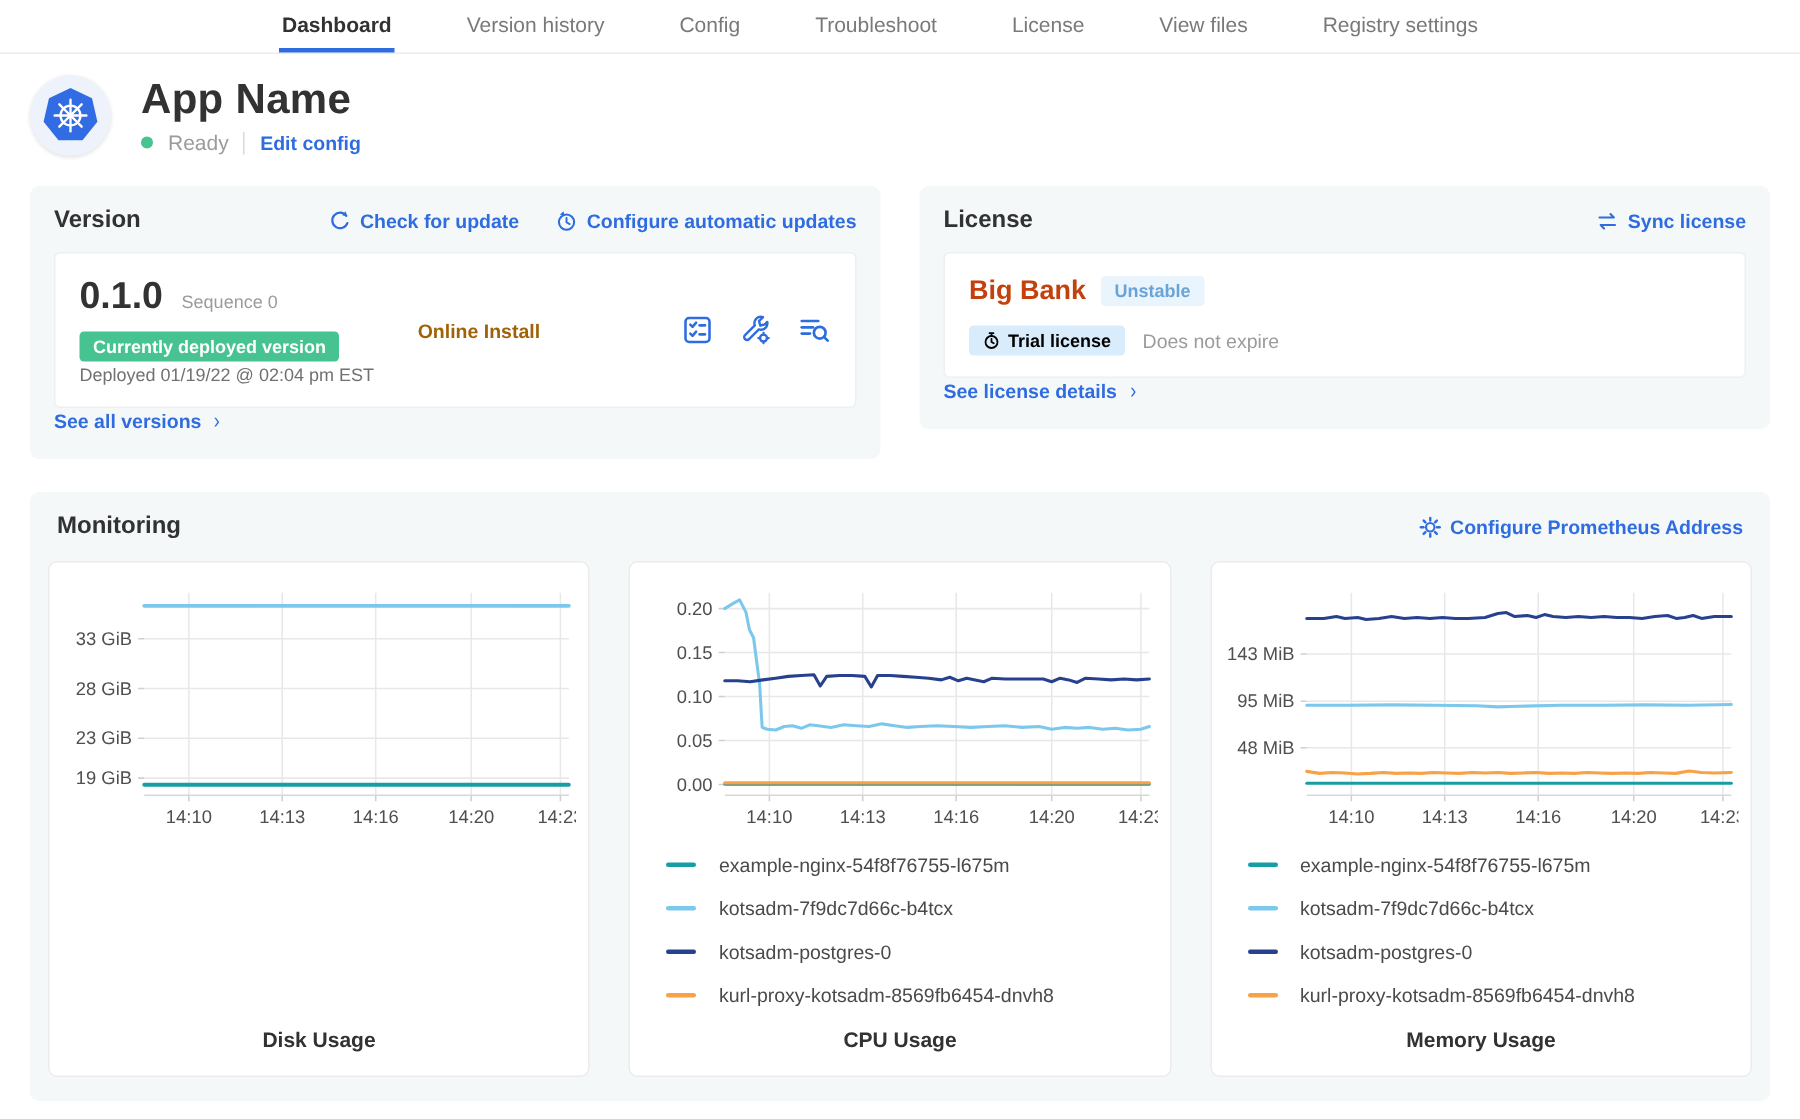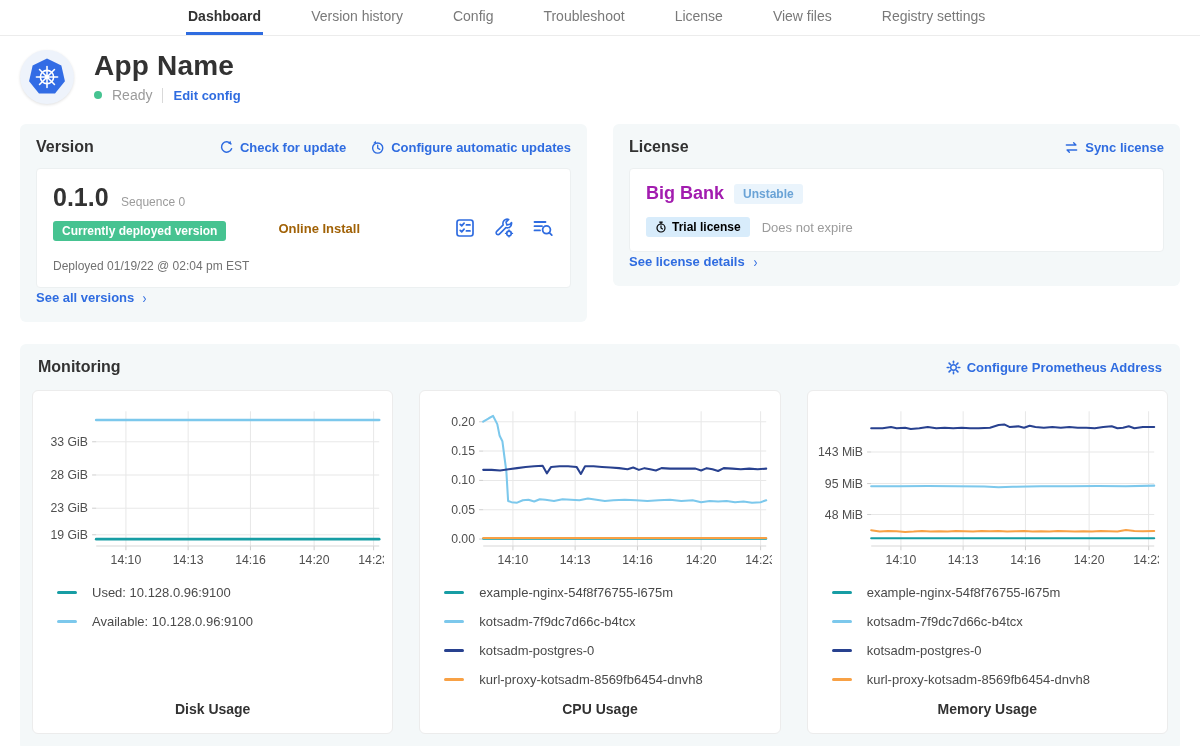--- a/index.html
+++ b/index.html
@@ -40,28 +40,28 @@
   .panel-head { display:flex; justify-content:space-between; align-items:center; }
   .panel-title { font-size:16px; font-weight:700; }
   .panel-links { display:flex; gap:24px; }
   .subcard { background:#fff; border:1px solid #ecf0f1; border-radius:4px; margin-top:12px; padding:14px 16px; }
   .version-card { display:flex; align-items:center; }
   .v-left { width:45%; }
   .v-num { font-size:25px; font-weight:700; }
   .v-seq { font-size:12px; color:#9b9b9b; margin-left:8px; }
   .badge-green { display:inline-block; background:#46c391; color:#fff; font-size:12px;
     font-weight:600; padding:3px 9px; border-radius:3px; margin-top:9px; }
-  .v-deployed { font-size:12px; color:#717171; margin-top:18px; }
+  .v-deployed { font-size:12px; color:#717171; margin-top:2px; }
   .v-mid { flex:1; color:#a16207; font-size:13px; font-weight:600; }
   .v-icons { display:flex; gap:17px; align-items:center; color:#2f6ce0; }
   .v-icons span { cursor:pointer; display:flex; }
   .see-link { font-size:13px; font-weight:700; }
   .chev { font-size:15px; font-weight:400; margin-left:2px; transform:scaleX(.8); }
   .lic-row1 { display:flex; align-items:center; }
-  .lic-name { font-size:18px; font-weight:700; color:#a21caf; }
+  .lic-name { font-size:18px; font-weight:700; color:#c2410c; }
   .badge-unstable { background:#eaf4fc; color:#6aa3d6; font-size:12px; font-weight:600;
     padding:3px 9px; border-radius:3px; margin-left:10px; }
   .lic-row2 { margin-top:13px; display:flex; align-items:center; gap:12px; }
   .badge-trial { background:#d8ecfb; color:#000000; font-size:12px; font-weight:700;
     padding:3px 9px; border-radius:3px; display:inline-flex; align-items:center; gap:5px; }
   .lic-exp { color:#9b9b9b; font-size:13px; }
   
   .monitoring { margin:22px 20px 0; background:#f4f8f9; border-radius:6px; padding:14px 12px 16px; }
   .mon-head { display:flex; justify-content:space-between; align-items:center; padding:0 6px; }
   .charts { display:flex; gap:26px; margin-top:14px; align-items:stretch; }
@@ -268,30 +268,20 @@
           <line x1="54" y1="104.9" x2="331" y2="104.9" stroke="#e8e8e8"></line>
           <line x1="50" y1="104.9" x2="54" y2="104.9" stroke="#cfcfcf"></line>
           <text x="46" y="108.9" text-anchor="end" font-size="12" fill="#4f4f4f" font-family="Liberation Sans,sans-serif">23 GiB</text>
           <line x1="54" y1="130.9" x2="331" y2="130.9" stroke="#e8e8e8"></line>
           <line x1="50" y1="130.9" x2="54" y2="130.9" stroke="#cfcfcf"></line>
           <text x="46" y="134.9" text-anchor="end" font-size="12" fill="#4f4f4f" font-family="Liberation Sans,sans-serif">19 GiB</text>
           <line x1="54" y1="142" x2="331" y2="142" stroke="#d7d7d7"></line>
           <polyline points="54.0,135.2 331.0,135.2" fill="none" stroke="#179da4" stroke-width="2.5" stroke-linejoin="round" stroke-linecap="round"></polyline>
           <polyline points="54.0,18.5 331.0,18.5" fill="none" stroke="#7cc8ec" stroke-width="2.5" stroke-linejoin="round" stroke-linecap="round"></polyline>
         </svg>
-        <div class="legend">
-          <div class="legend-item">
-            <span class="legend-swatch" style="background: rgb(23, 157, 164);"></span>
-            <span>Used: 10.128.0.96:9100</span>
-          </div>
-          <div class="legend-item">
-            <span class="legend-swatch" style="background: rgb(124, 200, 236);"></span>
-            <span>Available: 10.128.0.96:9100</span>
-          </div>
-        </div>
         <div class="chart-title">Disk Usage</div>
       </div>
       <div class="chart-card">
         <svg class="plot" viewBox="0 0 336 172">
           <line x1="83.1" y1="10" x2="83.1" y2="142" stroke="#e8e8e8"></line>
           <line x1="83.1" y1="142" x2="83.1" y2="146" stroke="#cfcfcf"></line>
           <text x="83.1" y="160" text-anchor="middle" font-size="12" fill="#4f4f4f" font-family="Liberation Sans,sans-serif">14:10</text>
           <line x1="144.0" y1="10" x2="144.0" y2="142" stroke="#e8e8e8"></line>
           <line x1="144.0" y1="142" x2="144.0" y2="146" stroke="#cfcfcf"></line>
           <text x="144.0" y="160" text-anchor="middle" font-size="12" fill="#4f4f4f" font-family="Liberation Sans,sans-serif">14:13</text>

